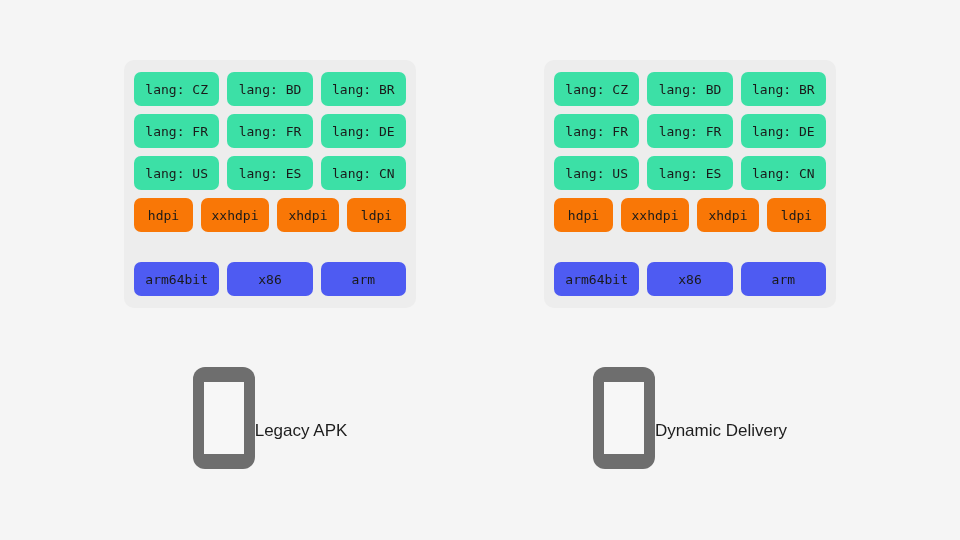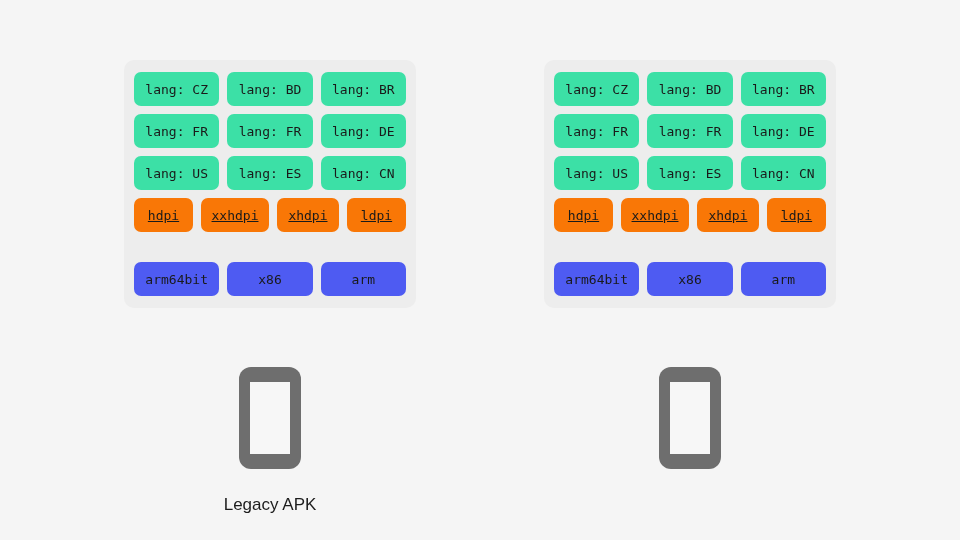--- a/index.html
+++ b/index.html
@@ -58,37 +58,37 @@
     justify-content: center;
     font-family: "DejaVu Sans Mono", "Liberation Mono", monospace;
     font-size: 13px;
     letter-spacing: 0px;
     color: #1a1a1a;
     white-space: nowrap;
     user-select: none;
   }
 
   .chip.lang  { background: #3ce0a6; }
-  .chip.dpi   { background: #f97706; text-decoration: underline; }
+  .chip.dpi   { background: #f97706; }
   .chip.abi   { background: #4e5bf2; margin-top: 22px; }
 
   
   .chip-row.thirds .chip { flex: 1 1 0; }
 
   
   .chip-row.dpi-row .chip[data-w="hdpi"]   { flex: 1.00 1 0; }
   .chip-row.dpi-row .chip[data-w="xxhdpi"] { flex: 1.15 1 0; }
   .chip-row.dpi-row .chip[data-w="xhdpi"]  { flex: 1.05 1 0; }
   .chip-row.dpi-row .chip[data-w="ldpi"]   { flex: 1.00 1 0; }
 
   
   .device-block {
     margin-top: 59px;
     display: flex;
-    flex-direction: column;
+    flex-direction: row;
     align-items: center;
   }
 
   .phone {
     width: 62px;
     height: 102px;
     background: #6e6e6e;
     border-radius: 12px;
     display: flex;
     align-items: center;
@@ -192,16 +192,17 @@
         <div class="chip abi">x86</div>
         <div class="chip abi">arm</div>
       </div>
 
     </div>
 
     <div class="device-block">
       <div class="phone">
         <div class="phone-screen"></div>
       </div>
+      <div class="caption">Dynamic Delivery</div>
     </div>
   </div>
 
 </div>
 
 </body></html>

